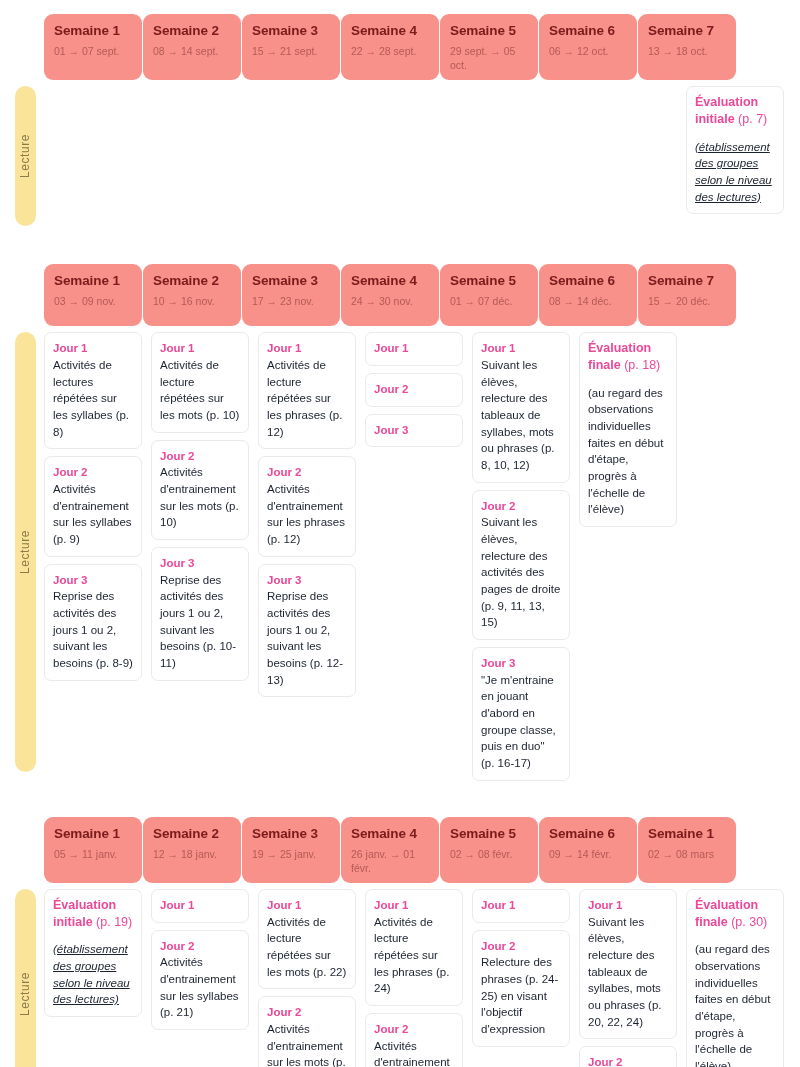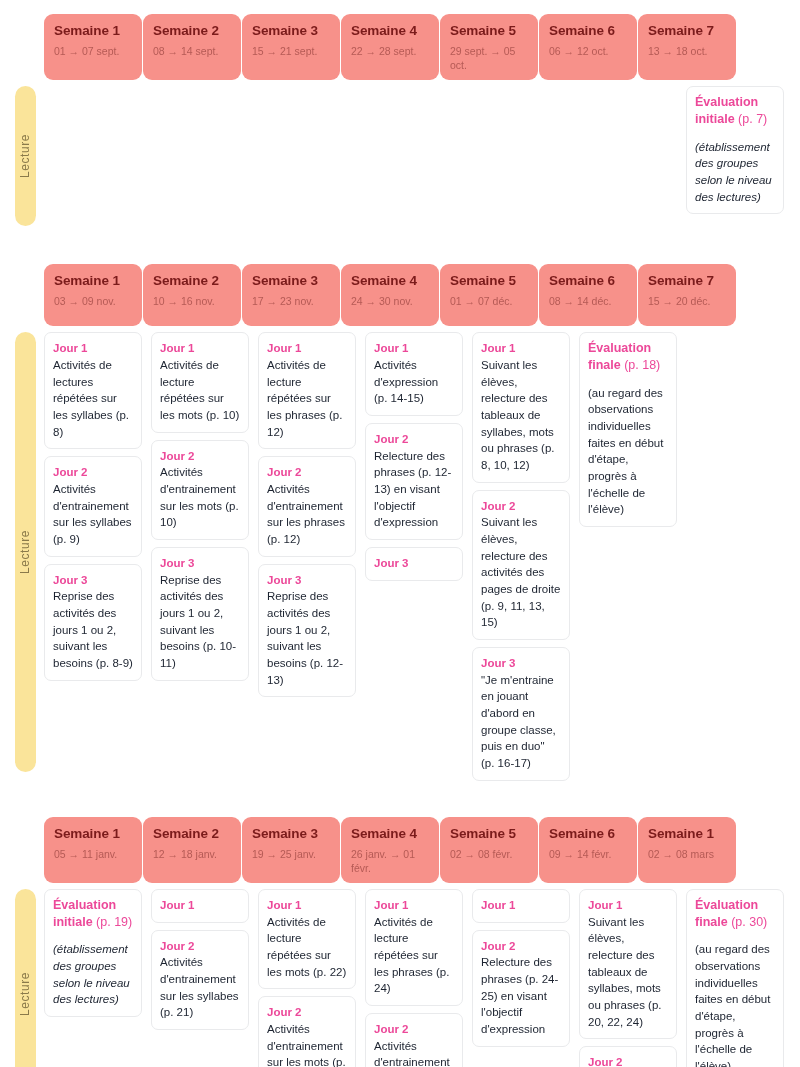--- a/index.html
+++ b/index.html
@@ -85,21 +85,21 @@
     border-radius: 7px;
     padding: 7px 8px 8px 8px;
     font-size: 11.5px;
     line-height: 1.45;
     color: #1c2330;
   }
   .card .c-title { font-weight: bold; color: #ec4899; }
   .card .c-title .c-page { font-weight: normal; }
   .card .c-text { display: block; }
   .card .c-note { display: block; margin-top: 11px; }
-  .card.italic-note .c-note { font-style: italic; }
+  .card.italic-note .c-note { font-style: italic; text-decoration: underline; }
   .card.eval .c-title { font-size: 12.5px; line-height: 1.3; }
 </style>
 </head>
 <body>
 
 <div class="planner">
     <section class="period" style="margin-top: 14px;">
       <div class="weeks-row">
         <div class="week-chip">
           <div class="wk-title">Semaine 1</div>
@@ -189,22 +189,22 @@
           <div class="card"><span class="c-title"><span>Jour 1</span></span> <span class="c-text">Activités de lecture répétées sur les mots (p. 10)</span></div>
           <div class="card"><span class="c-title"><span>Jour 2</span></span> <span class="c-text">Activités d'entrainement sur les mots (p. 10)</span></div>
           <div class="card"><span class="c-title"><span>Jour 3</span></span> <span class="c-text">Reprise des activités des jours 1 ou 2, suivant les besoins (p. 10-11)</span></div>
         </div>
         <div class="col">
           <div class="card"><span class="c-title"><span>Jour 1</span></span> <span class="c-text">Activités de lecture répétées sur les phrases (p. 12)</span></div>
           <div class="card"><span class="c-title"><span>Jour 2</span></span> <span class="c-text">Activités d'entrainement sur les phrases (p. 12)</span></div>
           <div class="card"><span class="c-title"><span>Jour 3</span></span> <span class="c-text">Reprise des activités des jours 1 ou 2, suivant les besoins (p. 12-13)</span></div>
         </div>
         <div class="col">
-          <div class="card"><span class="c-title"><span>Jour 1</span></span> <span class="c-text">Activités d'expression (p. 14-15)</span></div>
-          <div class="card"><span class="c-title"><span>Jour 2</span></span> <span class="c-text">Relecture des phrases (p. 12-13) en visant l'objectif d'expression</span></div>
+          <div class="card"><span class="c-title"><span>Jour 1</span></span> </div>
+          <div class="card"><span class="c-title"><span>Jour 2</span></span> </div>
           <div class="card"><span class="c-title"><span>Jour 3</span></span> </div>
         </div>
         <div class="col">
           <div class="card"><span class="c-title"><span>Jour 1</span></span> <span class="c-text">Suivant les élèves, relecture des tableaux de syllabes, mots ou phrases (p. 8, 10, 12)</span></div>
           <div class="card"><span class="c-title"><span>Jour 2</span></span> <span class="c-text">Suivant les élèves, relecture des activités des pages de droite (p. 9, 11, 13, 15)</span></div>
           <div class="card"><span class="c-title"><span>Jour 3</span></span> <span class="c-text">"Je m'entraine en jouant d'abord en groupe classe, puis en duo" (p. 16-17)</span></div>
         </div>
         <div class="col">
           <div class="card eval"><span class="c-title"><span>Évaluation finale</span> <span class="c-page">(p. 18)</span></span><span class="c-note">(au regard des observations individuelles faites en début d'étape, progrès à l'échelle de l'élève)</span></div>
         </div>

